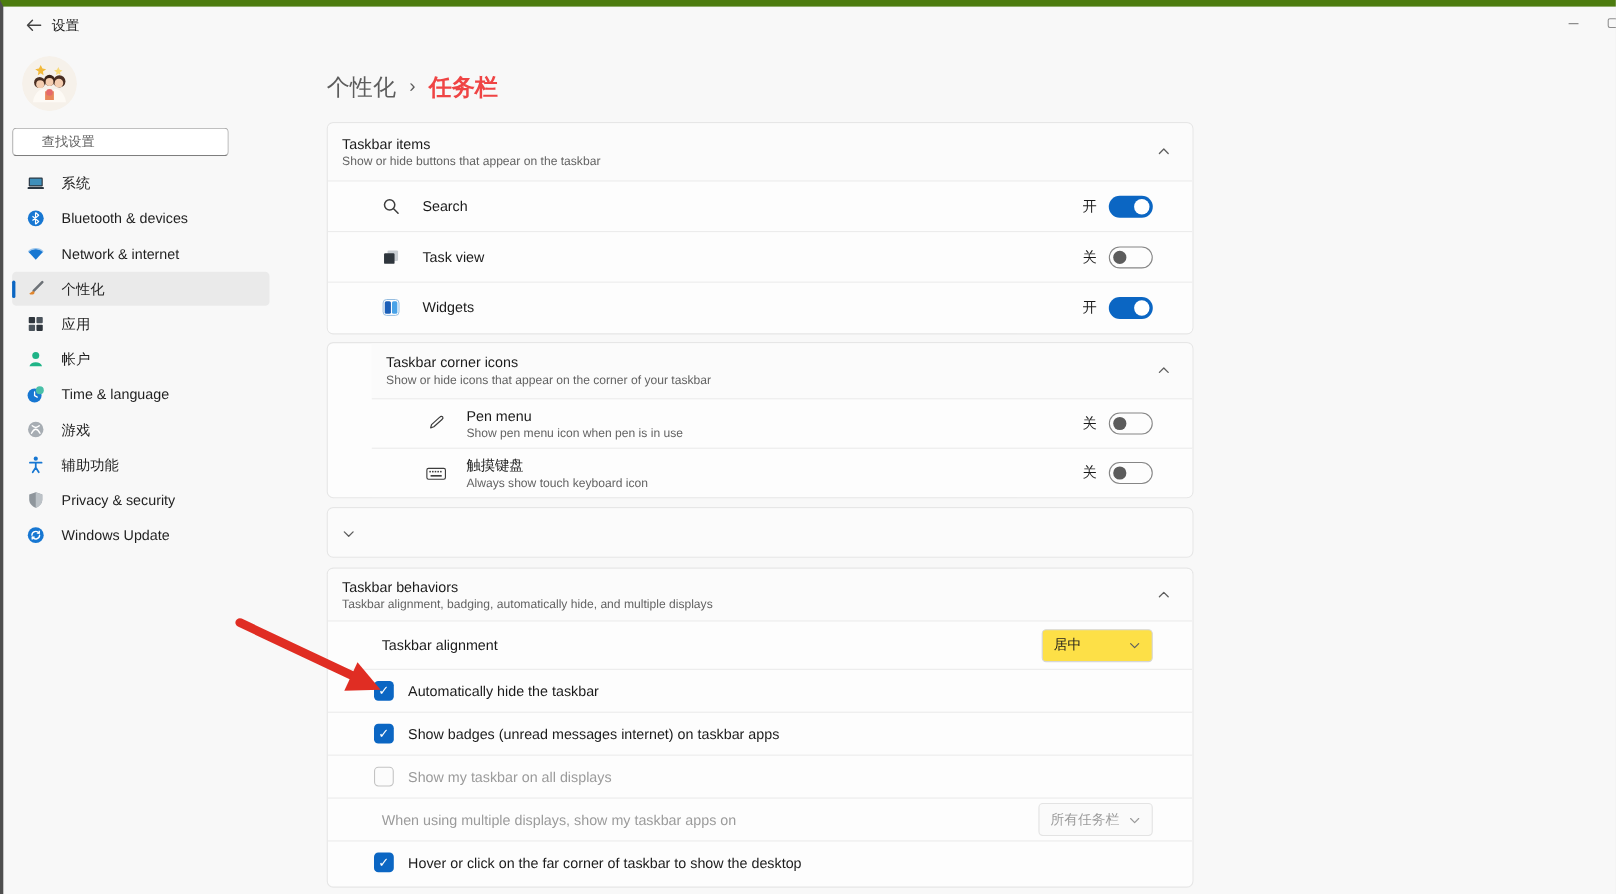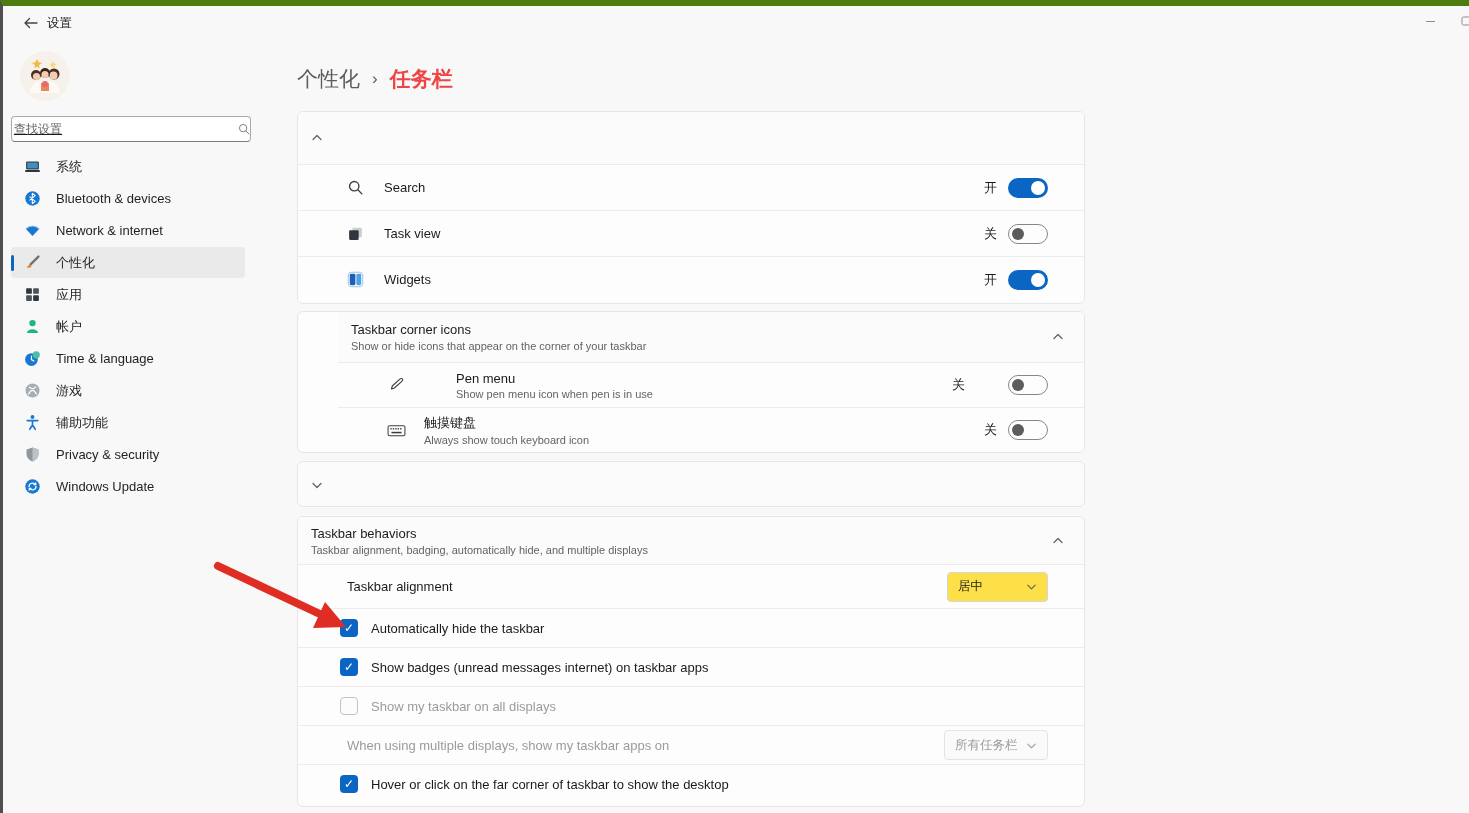--- a/index.html
+++ b/index.html
@@ -8,23 +8,23 @@
        font-family:"Liberation Sans",sans-serif;overflow:hidden;color:#1b1b1b;}
   
   .titlebar{position:absolute;left:0;top:0;width:100%;height:32px;}
   .back-btn{position:absolute;left:14px;top:6px;width:26px;height:22px;display:flex;align-items:center;justify-content:center;cursor:pointer;}
   .app-title{position:absolute;left:44px;top:9px;font-size:12.5px;color:#1b1b1b;}
   .win-btn{position:absolute;top:0;width:34px;height:30px;display:flex;align-items:center;justify-content:center;color:#8d8d8d;}
   .win-min{left:1410px;} .win-max{left:1446px;}
   
   .sidebar{position:absolute;left:0;top:32px;width:250px;height:781px;}
   .avatar{position:absolute;left:17px;top:13px;width:50px;height:50px;border-radius:50%;overflow:hidden;}
-  .search-box{position:absolute;left:8px;top:78px;width:240px;height:26px;background:#fff;
+  .search-box{position:absolute;left:8px;top:78px;width:197px;height:26px;background:#fff;
       border:1px solid #ababab;border-bottom:1px solid #7e7e7e;border-radius:4px;box-sizing:border-box;
-      display:flex;align-items:center;padding:0 0;text-decoration:underline;}
+      display:flex;align-items:center;padding:0 24px;}
   .search-box input{flex:1;border:none;outline:none;background:transparent;font-size:12px;color:#333;
       font-family:"Liberation Sans",sans-serif;}
   .search-box input::placeholder{color:#5f5f5f;}
   .nav{position:absolute;left:0;top:112px;width:250px;}
   .nav-item{position:relative;height:31px;margin:1px 8px;border-radius:4px;display:flex;align-items:center;
       padding:0 0 0 13px;cursor:pointer;}
   .nav-item.selected{background:#eaeaea;}
   .nav-item .sel-ind{display:none;}
   .nav-item.selected .sel-ind{display:block;position:absolute;left:0;top:7.5px;width:3px;height:16px;border-radius:2px;background:#0b66c3;}
   .nicon{width:17px;height:17px;margin-right:15px;display:flex;align-items:center;justify-content:center;}
@@ -239,20 +239,24 @@
   </div>
 
   <div class="breadcrumb">
     <span class="bc-parent">个性化</span>
     <span class="bc-sep">›</span>
     <span class="bc-title">任务栏</span>
   </div>
 
   <div class="card" style="top:105px;height:193px;">
     <div class="exp-header" style="height:52px;">
+      <div class="exp-text">
+        <div class="exp-title">Taskbar items</div>
+        <div class="exp-sub">Show or hide buttons that appear on the taskbar</div>
+      </div>
       <span class="chev">
           <svg width="12" height="12" viewBox="0 0 12 12">
             <path d="M2 7.5L6 3.5l4 4" stroke="#5f5f5f" stroke-width="1.2" fill="none" stroke-linecap="round" stroke-linejoin="round"></path>
           </svg>
         </span>
     </div>
     <div class="row" style="height:46px;">
       <span class="ricon">
           <svg width="17" height="17" viewBox="0 0 16 16">
             <circle cx="6.8" cy="6.8" r="4.4" stroke="#3d3d3d" stroke-width="1.3" fill="none"></circle>
@@ -302,21 +306,21 @@
       <div class="exp-text">
         <div class="exp-title">Taskbar corner icons</div>
         <div class="exp-sub">Show or hide icons that appear on the corner of your taskbar</div>
       </div>
       <span class="chev">
           <svg width="12" height="12" viewBox="0 0 12 12">
             <path d="M2 7.5L6 3.5l4 4" stroke="#5f5f5f" stroke-width="1.2" fill="none" stroke-linecap="round" stroke-linejoin="round"></path>
           </svg>
         </span>
     </div>
-    <div class="row" style="height:45px;gap:32px;">
+    <div class="row" style="height:45px;">
       <span class="ricon">
           <svg width="18" height="18" viewBox="0 0 18 18">
             <path d="M12.8 3.2c.9-.9 2.1-.9 2.6-.3.5.6.3 1.7-.6 2.5L7.4 12l-2.9 1 .8-3z" stroke="#3d3d3d" stroke-width="1.1" fill="none" stroke-linejoin="round"></path>
           </svg>
         </span>
       <div>
         <div class="rlabel">Pen menu</div>
         <div class="rsub">Show pen menu icon when pen is in use</div>
       </div>
       <span class="spacer"></span>

